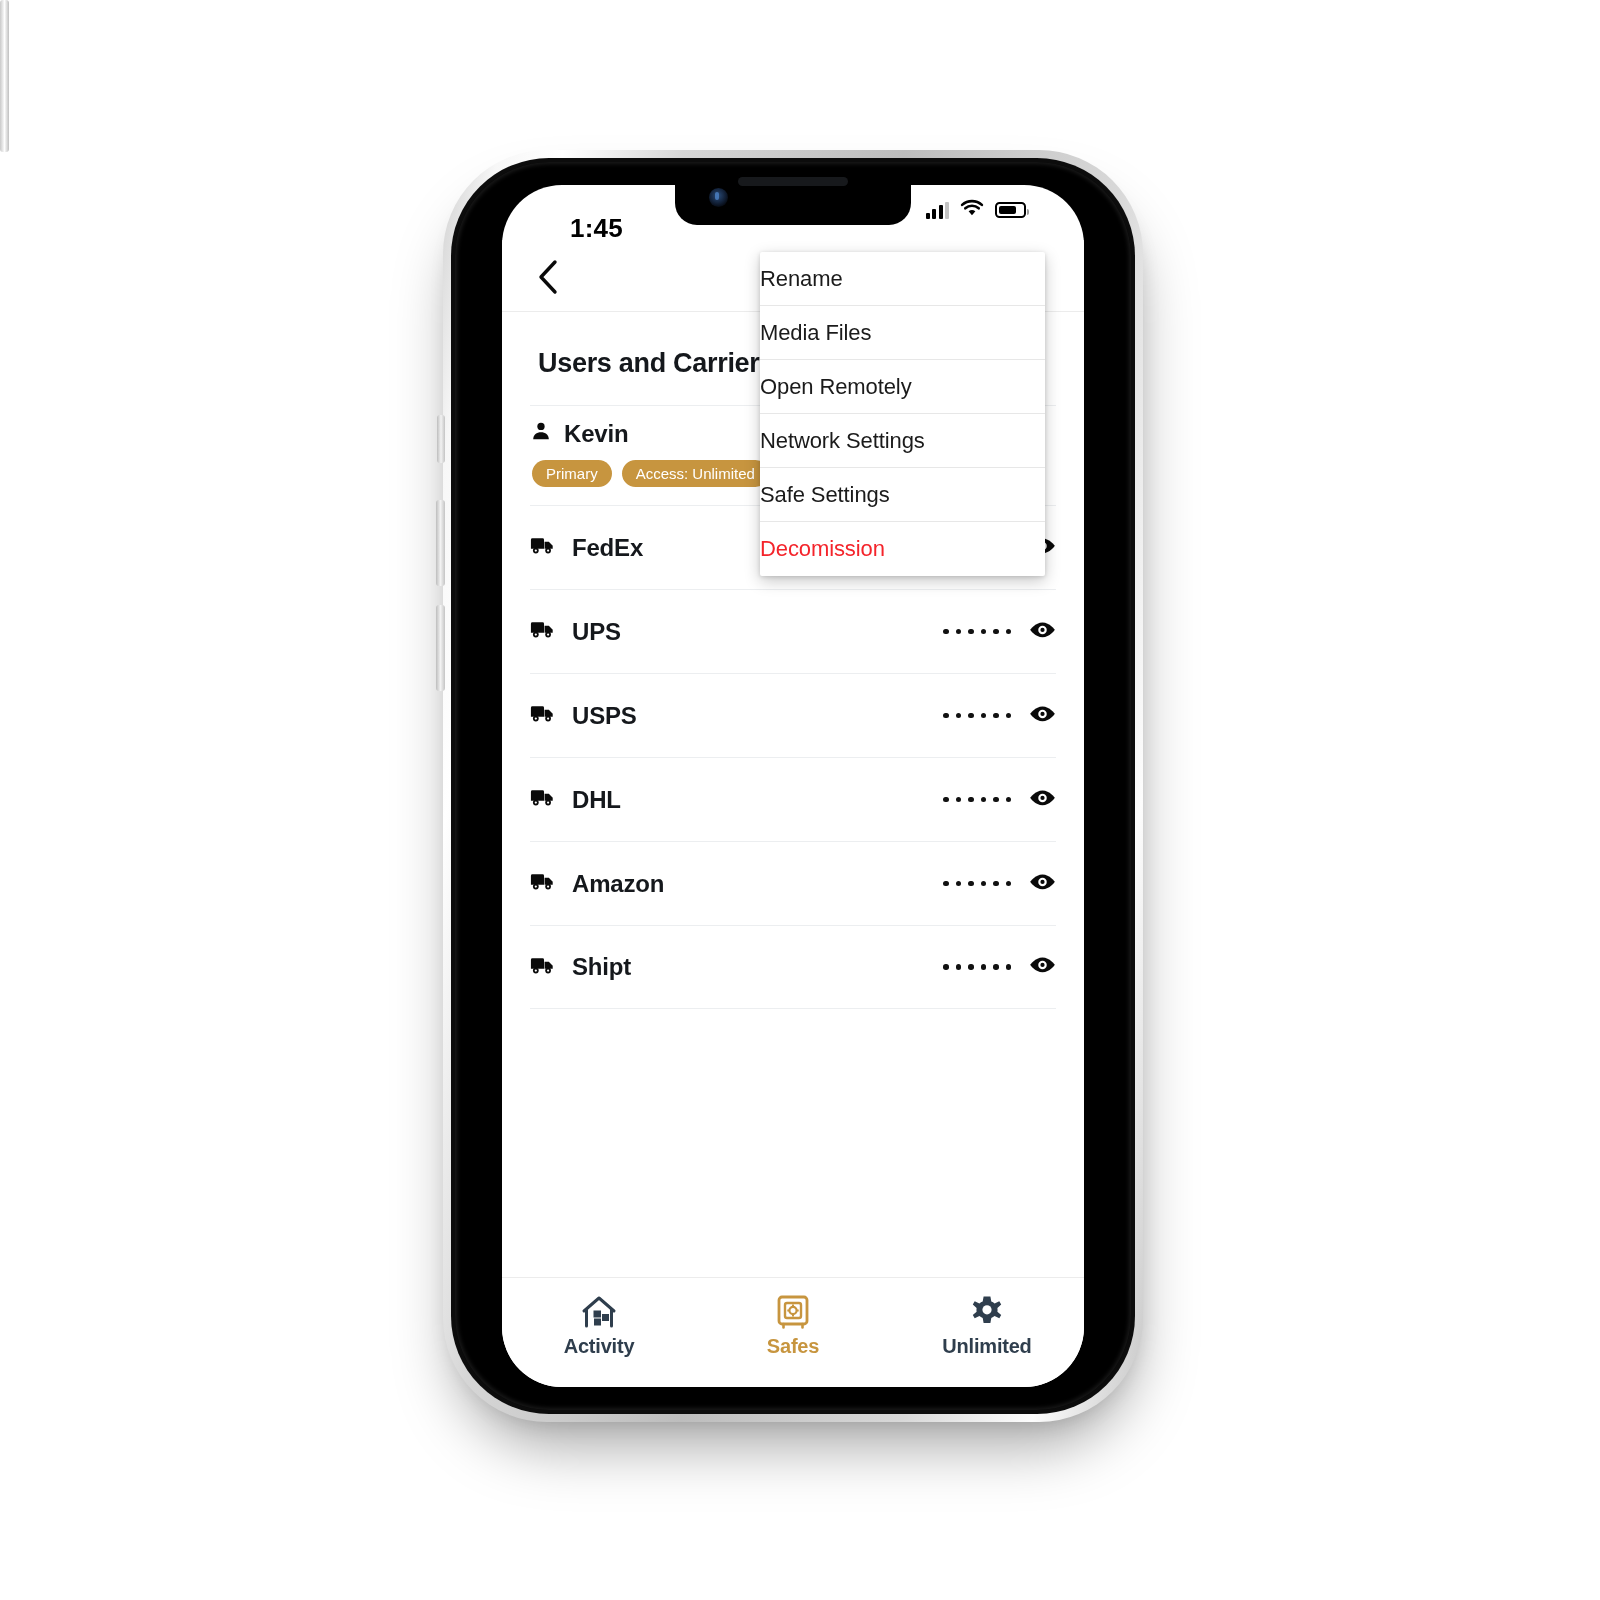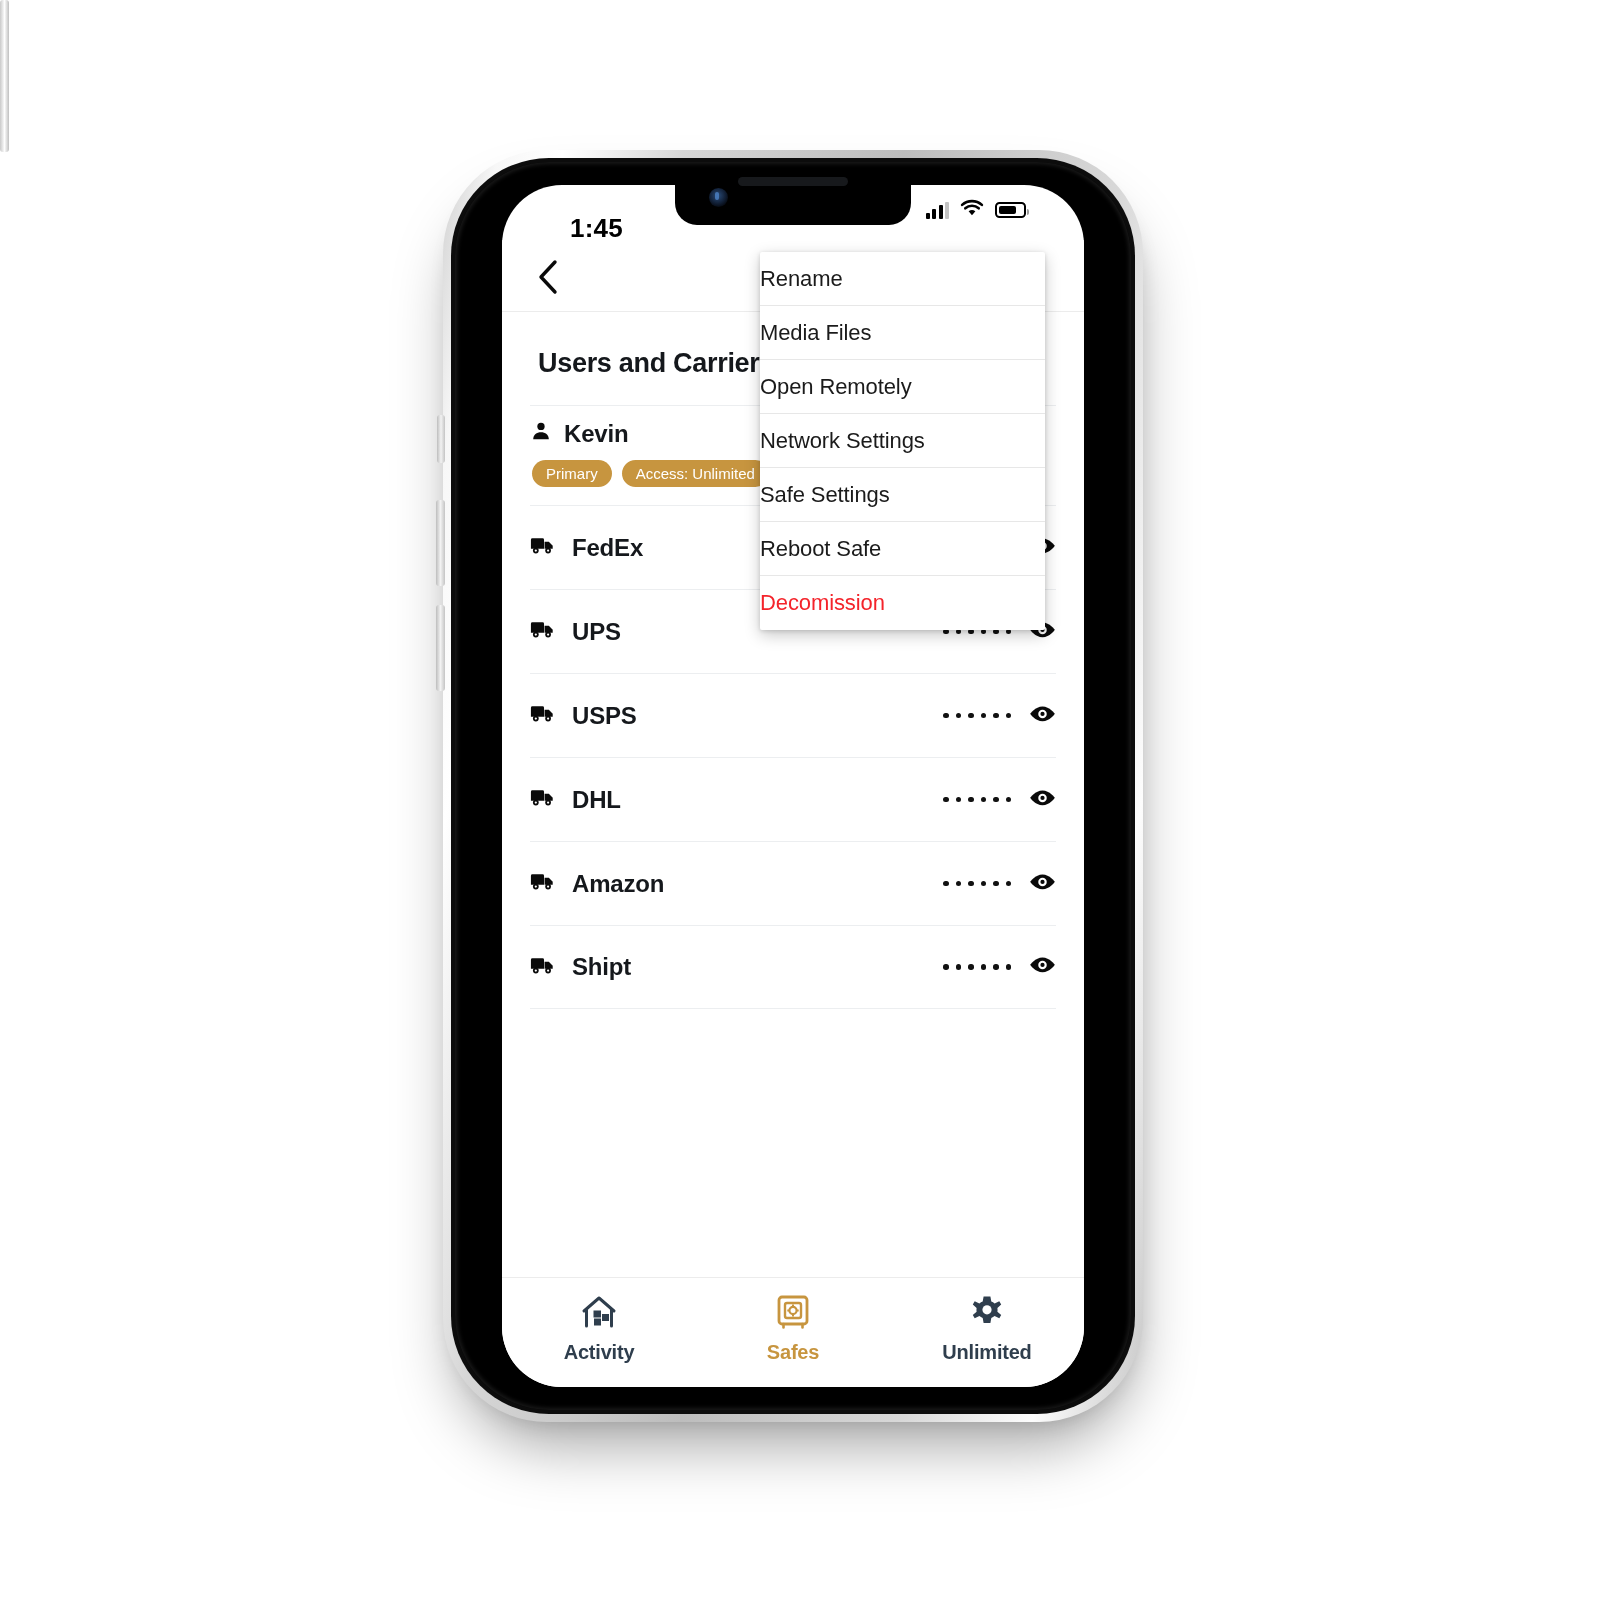--- a/index.html
+++ b/index.html
@@ -144,21 +144,21 @@
     font-size:15px; font-weight:500; color:#fff;
     white-space:nowrap;
   }
 
   
   .tabbar{
     position:absolute; left:0; bottom:0; width:582px; height:110px;
     background:#fff; border-top:1px solid #ececec;
     display:flex; align-items:flex-start; padding-top:16px;
   }
-  .tab{ flex:1; display:flex; flex-direction:column; align-items:center; gap:7px; cursor:pointer;}
+  .tab{ flex:1; display:flex; flex-direction:column; align-items:center; gap:1px; cursor:pointer;}
   .tab-label{ font-size:20px; font-weight:700; letter-spacing:-.2px; }
 
   
   .menu{
     position:absolute; left:258px; top:67px; width:285px;
     background:#fff; z-index:60;
     box-shadow: 0 5px 16px rgba(0,0,0,0.22), 0 1px 4px rgba(0,0,0,0.14);
     border-radius:2px;
   }
   .menu-item{
@@ -439,21 +439,20 @@
 
       </div>
     </div>
 
     <div class="menu">
       <div class="menu-item">Rename</div>
       <div class="menu-item">Media Files</div>
       <div class="menu-item">Open Remotely</div>
       <div class="menu-item">Network Settings</div>
       <div class="menu-item">Safe Settings</div>
-      <div class="menu-item">Reboot Safe</div>
       <div class="menu-item" id="menu-destructive" style="color: rgb(244, 36, 43);">Decomission</div>
     </div>
 
     <div class="tabbar">
       <div class="tab">
         <span>
           <svg width="38" height="36" viewBox="0 0 38 36">
             <path d="M4 17 L19 4 L34 17" stroke="#2f3e4d" stroke-width="3" fill="none" stroke-linejoin="round" stroke-linecap="round"></path>
             <path d="M6.5 15.5 L6.5 32" stroke="#2f3e4d" stroke-width="3" stroke-linecap="round"></path>
             <path d="M31.5 15.5 L31.5 32" stroke="#2f3e4d" stroke-width="3" stroke-linecap="round"></path>

